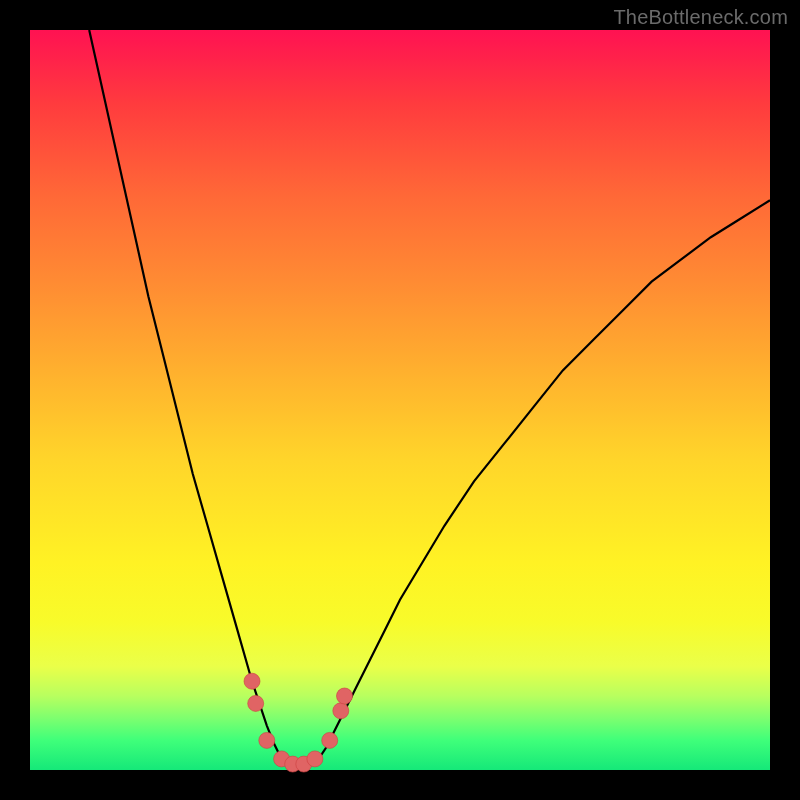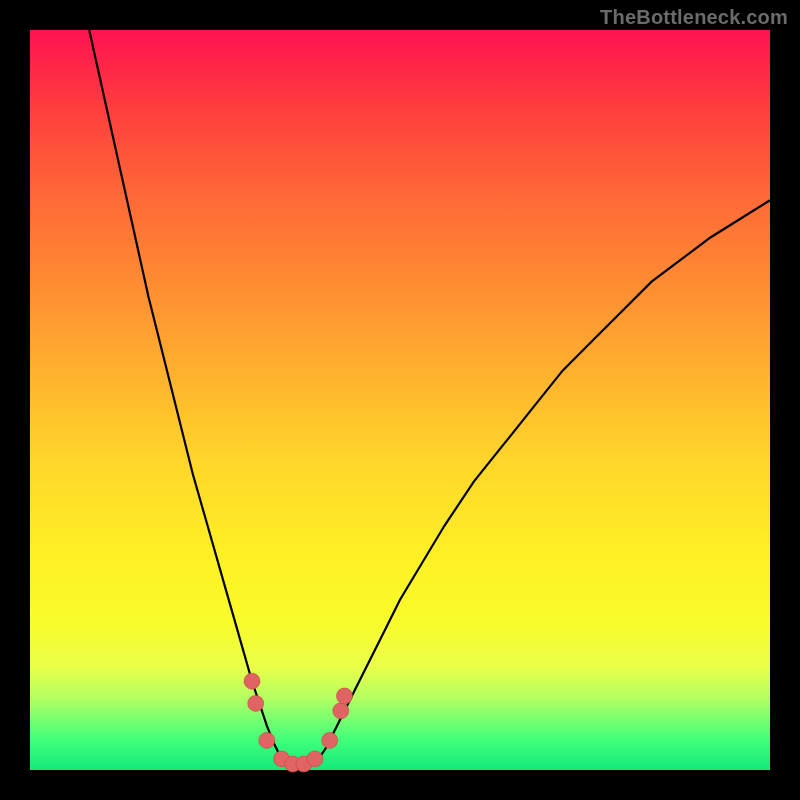--- a/index.html
+++ b/index.html
@@ -9,21 +9,20 @@
     height: 800px;
     background: #000;
     overflow: hidden;
     font-family: Arial, Helvetica, sans-serif;
   }
   .frame {
     position: absolute;
     left: 0; top: 0;
     width: 800px; height: 800px;
     background: #000;
-    font-weight: bold;
   }
   .plot {
     position: absolute;
     left: 30px;
     top: 30px;
     width: 740px;
     height: 740px;
     background: linear-gradient(to bottom,
       #ff1252 0%,
       #ff3b3e 10%,

